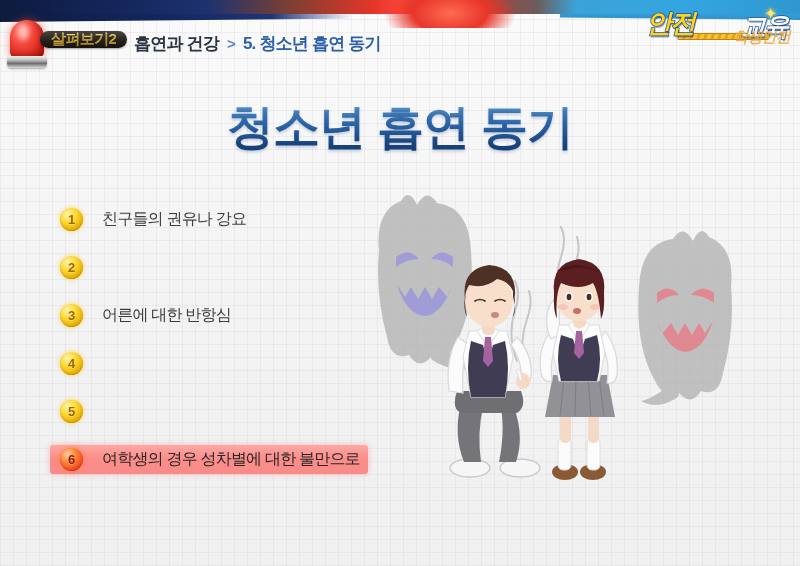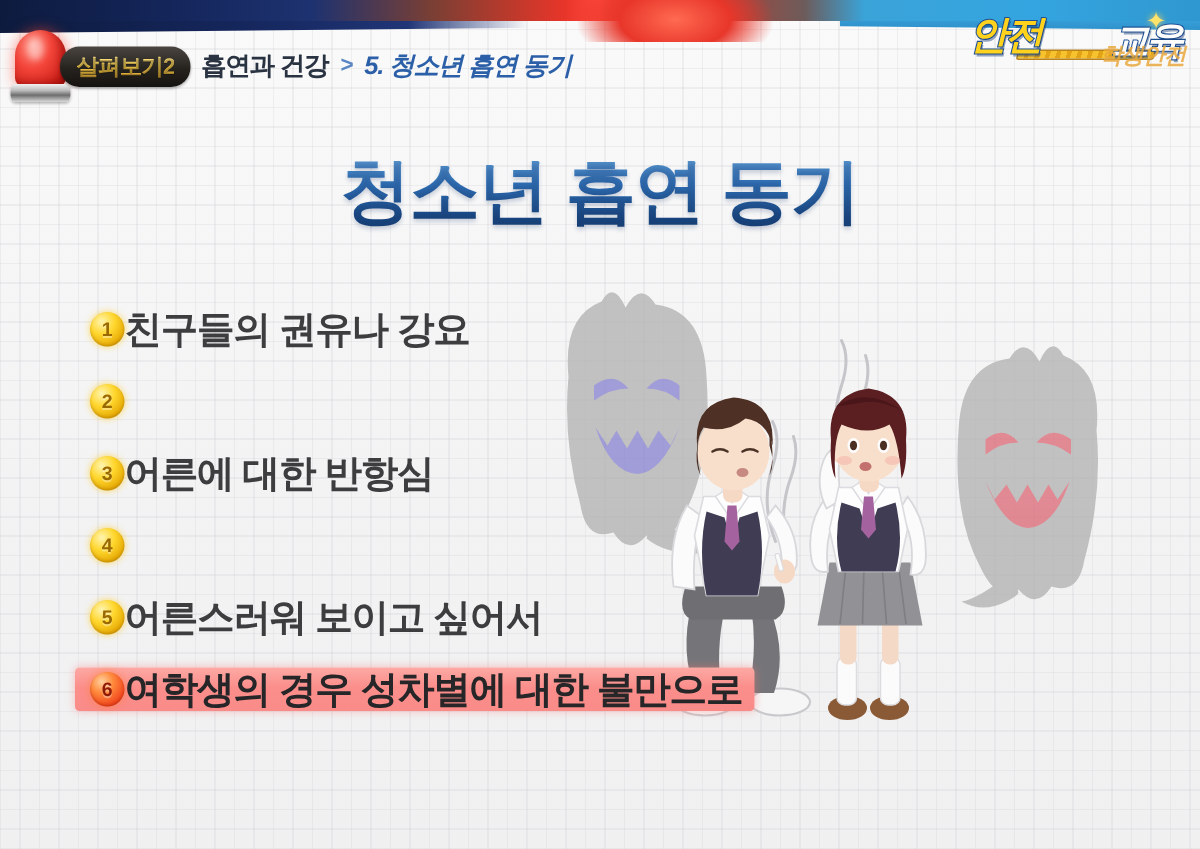--- a/index.html
+++ b/index.html
@@ -67,42 +67,42 @@
   }
   .siren .base {
     position:absolute; left:1px; top:38px; width:40px; height:12px;
     border-radius:3px/5px;
     background:linear-gradient(180deg,#f2f2f2 0%, #bdbdbd 35%, #6e6e6e 62%, #d9d9d9 100%);
     box-shadow:0 1px 2px rgba(0,0,0,.3);
   }
 
   .tagpill {
     position:absolute; left:40px; top:17px;
-    height:27px; padding:0 11px;
+    height:17px; padding:0 11px;
     display:flex; align-items:center;
     border-radius:13px;
     background:linear-gradient(180deg,#4a4540 0%, #26231f 55%, #15130f 100%);
     box-shadow:0 1px 2px rgba(0,0,0,.35);
   }
   .tagpill span {
     font-size:15px; font-weight:bold; letter-spacing:-.6px;
     background:linear-gradient(180deg,#ffe9a0 0%, #f0c74a 48%, #c7922a 100%);
     -webkit-background-clip:text; background-clip:text; color:transparent;
     text-shadow:0 1px 0 rgba(0,0,0,.25);
   }
 
   .crumbs {
     position:absolute; left:134px; top:16px;
     display:flex; align-items:center; gap:8px;
     font-size:17px; font-weight:bold; letter-spacing:-.8px;
     height:26px;
   }
   .crumb-main { color:#2a3342; }
   .crumb-arrow { color:#5b86c4; font-size:15px; font-weight:bold; }
-  .crumb-sub { color:#2b5fa8;font-style:italic; }
+  .crumb-sub { color:#2b5fa8; }
 
   
   .logo { position:absolute; right:8px; top:2px; width:150px; height:52px; z-index:9; }
   .logo .l1 {
     position:absolute; left:4px; top:4px;
     font-size:26px; font-weight:bold; font-style:italic; letter-spacing:-2px;
     color:#ffd21e;
     -webkit-text-stroke:1.4px #1c4f94;
     paint-order:stroke fill;
     text-shadow:1px 2px 0 rgba(20,60,120,.45);
@@ -170,22 +170,22 @@
     color:#9a6a00;
     box-shadow:0 0 5px rgba(255,205,40,.75), inset 0 -1px 2px rgba(150,100,0,.4);
     text-shadow:0 1px 0 rgba(255,255,255,.35);
   }
   .row.hl .num {
     background:radial-gradient(circle at 34% 28%, #ffd0a0 0%, #ff8a3c 34%, #f2491f 72%, #c9300f 100%);
     color:#8e1a06;
     box-shadow:0 0 6px rgba(255,130,70,.85), inset 0 -1px 2px rgba(150,30,0,.4);
   }
   .txt {
-    margin-left:0;
-    font-size:25px; font-weight:bold; letter-spacing:-.8px;
+    margin-left:19px;
+    font-size:16px; font-weight:normal; letter-spacing:-.8px;
     color:#3d3d3f;
     white-space:nowrap;
   }
   .row.hl .txt { color:#262628; }
 </style>
 </head>
 <body>
 
 <div id="slide">
 
@@ -360,21 +360,20 @@
     </div>
     <div class="row">
       <div class="num">3</div>
       <div class="txt">어른에 대한 반항심</div>
     </div>
     <div class="row">
       <div class="num">4</div>
     </div>
     <div class="row">
       <div class="num">5</div>
-      <div class="txt">어른스러워 보이고 싶어서</div>
     </div>
     <div class="row hl">
       <div class="num">6</div>
       <div class="txt">여학생의 경우 성차별에 대한 불만으로</div>
     </div>
   </div>
 
 </div>
 
 </body></html>

